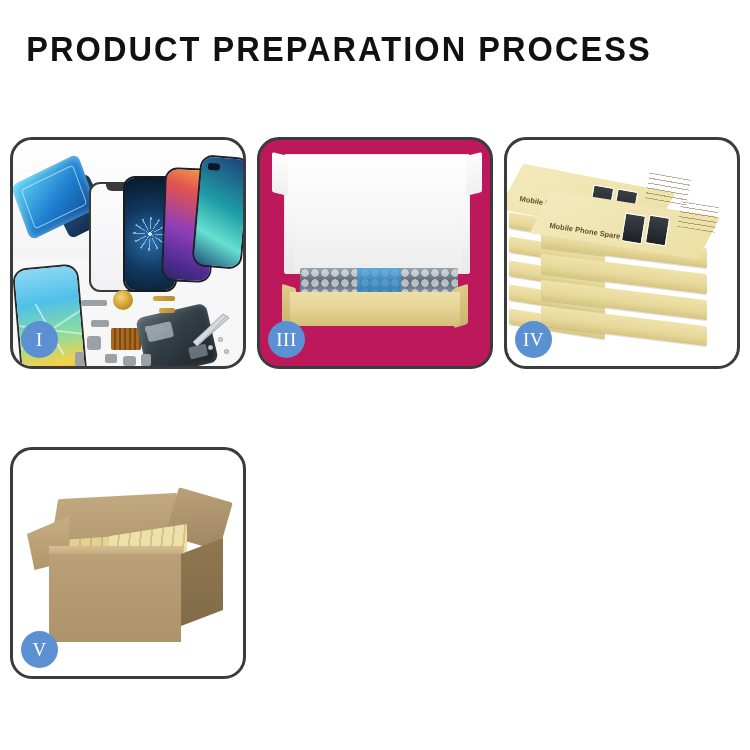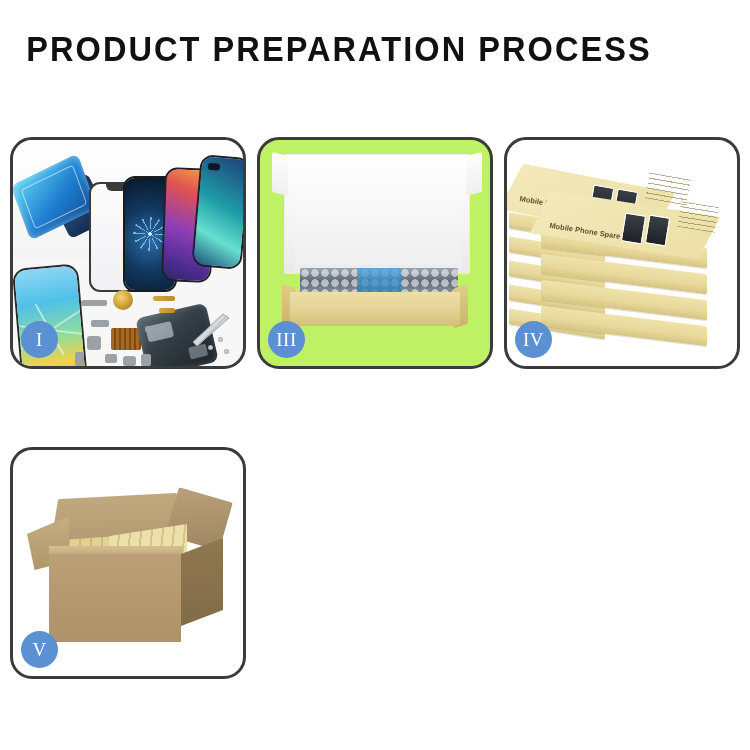--- a/index.html
+++ b/index.html
@@ -236,21 +236,21 @@
     background-size: 21px 21px;
   }
   .bubbles.layer2 {
     background-image:
       radial-gradient(circle at 10px 10px, rgba(255,255,255,0.55) 0 7px, rgba(210,220,230,0.35) 7.5px 8.5px, transparent 9px);
     background-size: 21px 21px;
     background-position: 10px 10px;
   }
 
   
-  .p3 { background: #bef264; }
+  .p3 { background: #be185d; }
   .lid {
     position:absolute; left:24px; top:14px; width:186px; height:120px;
     background: linear-gradient(180deg,#ffffff 0%,#f4f4f4 60%,#e9e9e9 100%);
     border-radius: 3px;
     box-shadow: inset 0 0 0 1px #ececec;
   }
   .lid:before {
     content:""; position:absolute; left:-12px; top:0; width:16px; height:40px;
     background: linear-gradient(180deg,#fdfdfd,#efefef); border-radius:2px;
     transform: skewY(14deg);

